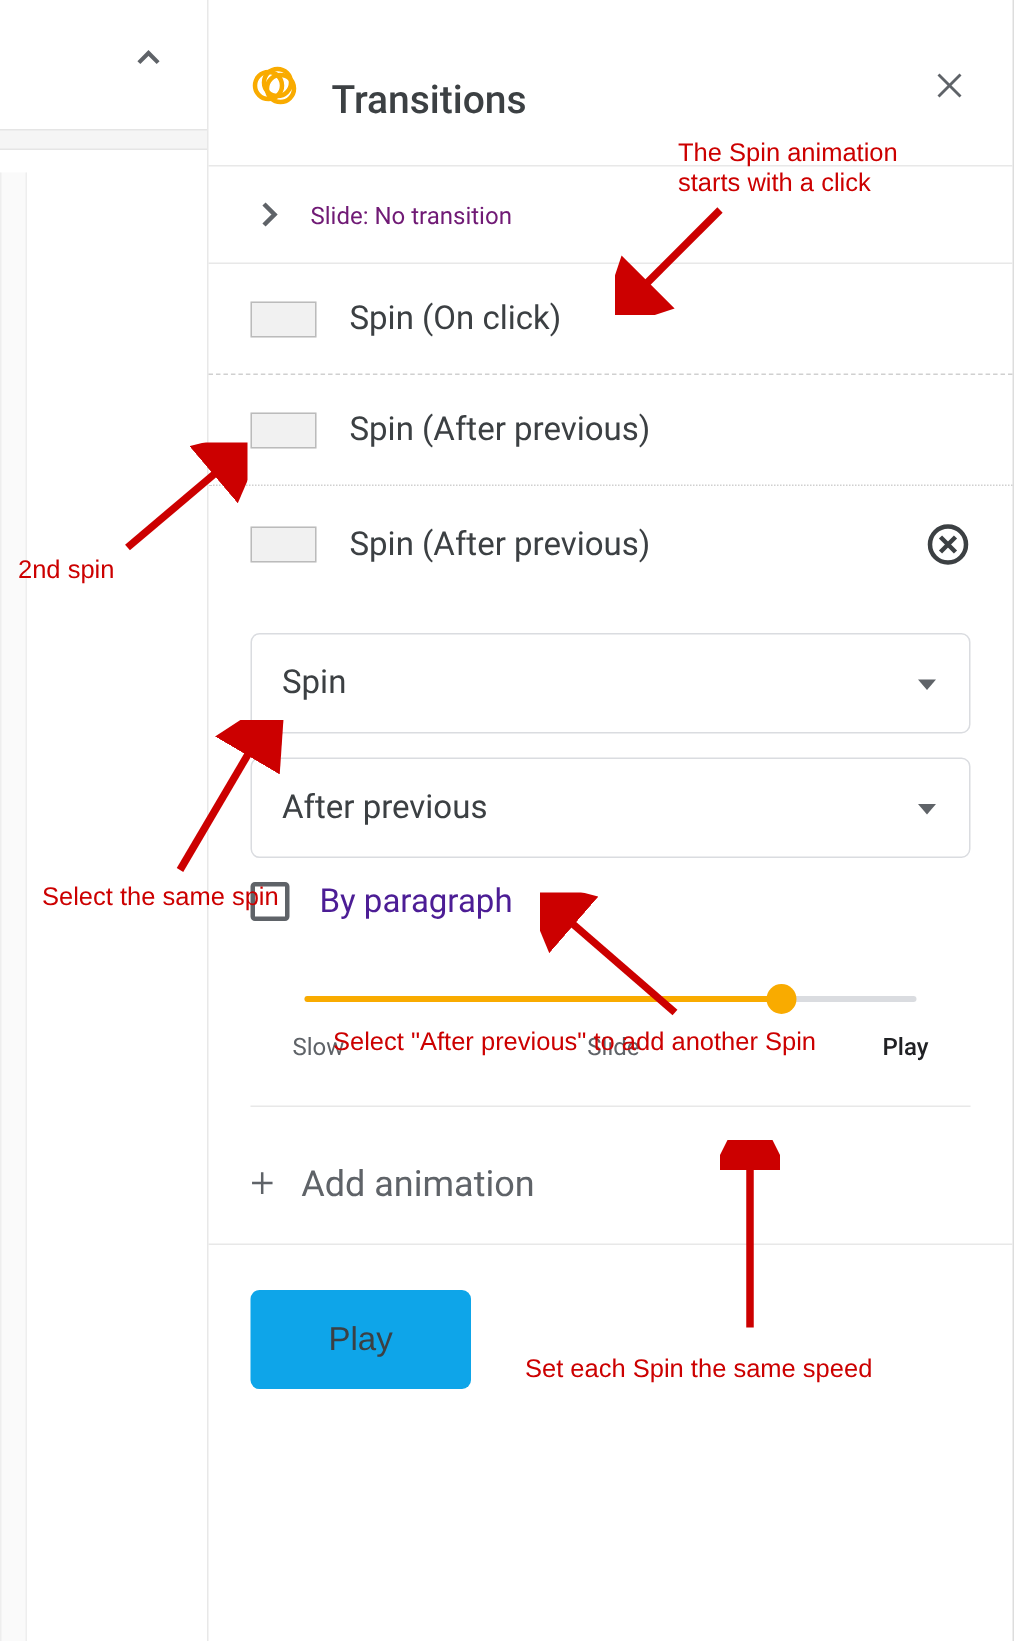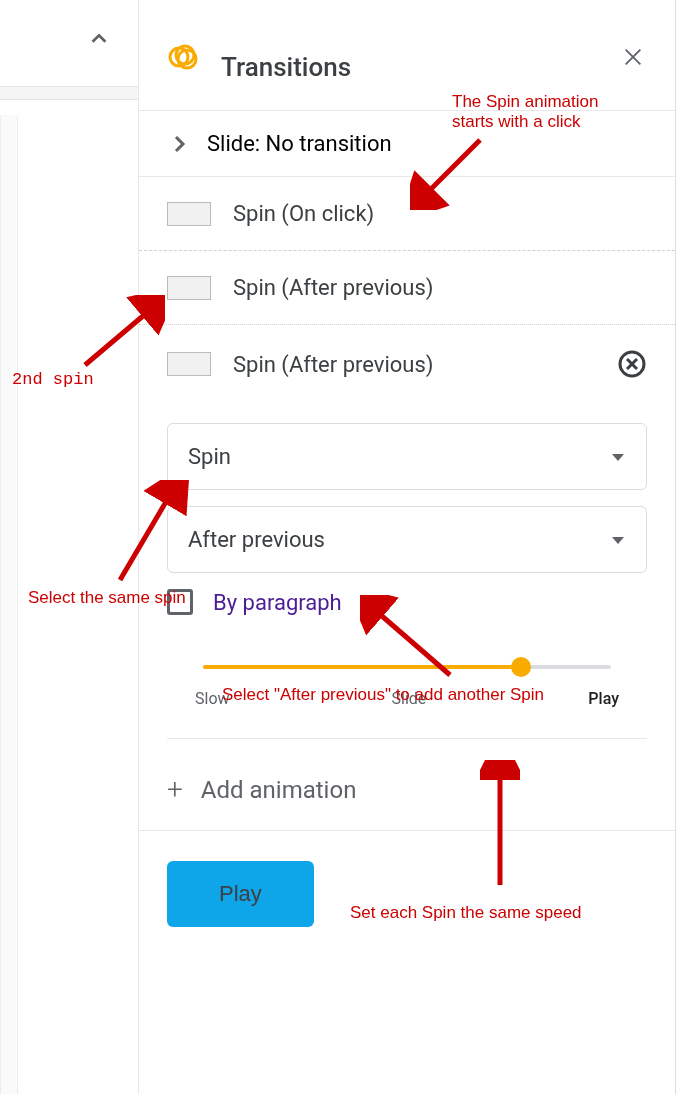--- a/index.html
+++ b/index.html
@@ -94,22 +94,22 @@
       padding: 20px 28px;
       border-bottom: 1px solid #e8e8e8;
       cursor: pointer;
     }
     .slide-row .chev {
       width: 24px;
       height: 24px;
       margin-right: 16px;
     }
     .slide-row-text {
-      font-size: 22px;
-      color: #000000;
+      font-size: 16px;
+      color: #701a75;
     }
     .anim-row {
       display: flex;
       align-items: center;
       padding: 24px 28px;
       cursor: pointer;
     }
     .anim-row.border-solid { border-bottom: 1px dashed #d0d0d0; }
     .anim-row.border-dotted { border-bottom: 1px dotted #d0d0d0; }
     .thumb {
@@ -337,21 +337,21 @@
 starts with a click</div>
 <svg class="arrow" style="left:410px; top:130px;" width="80" height="80">
   <defs>
       <marker id="ah1" markerWidth="10" markerHeight="10" refX="2" refY="5" orient="auto">
         <polygon points="0,0 10,5 0,10" fill="#cc0000"></polygon>
       </marker>
     </defs>
   <line x1="70" y1="10" x2="15" y2="65" stroke="#cc0000" stroke-width="5" marker-end="url(#ah1)"></line>
 </svg>
 
-<div class="anno" style="left:12px; top:370px;font-family:Liberation Mono, monospace;">2nd spin</div>
+<div class="anno" style="left:12px; top:370px;">2nd spin</div>
 <svg class="arrow" style="left:75px; top:295px;" width="90" height="80">
   <defs>
       <marker id="ah2" markerWidth="10" markerHeight="10" refX="2" refY="5" orient="auto">
         <polygon points="0,0 10,5 0,10" fill="#cc0000"></polygon>
       </marker>
     </defs>
   <line x1="10" y1="70" x2="75" y2="15" stroke="#cc0000" stroke-width="5" marker-end="url(#ah2)"></line>
 </svg>
 
 <div class="anno" style="left:28px; top:588px;">Select the same spin</div>

